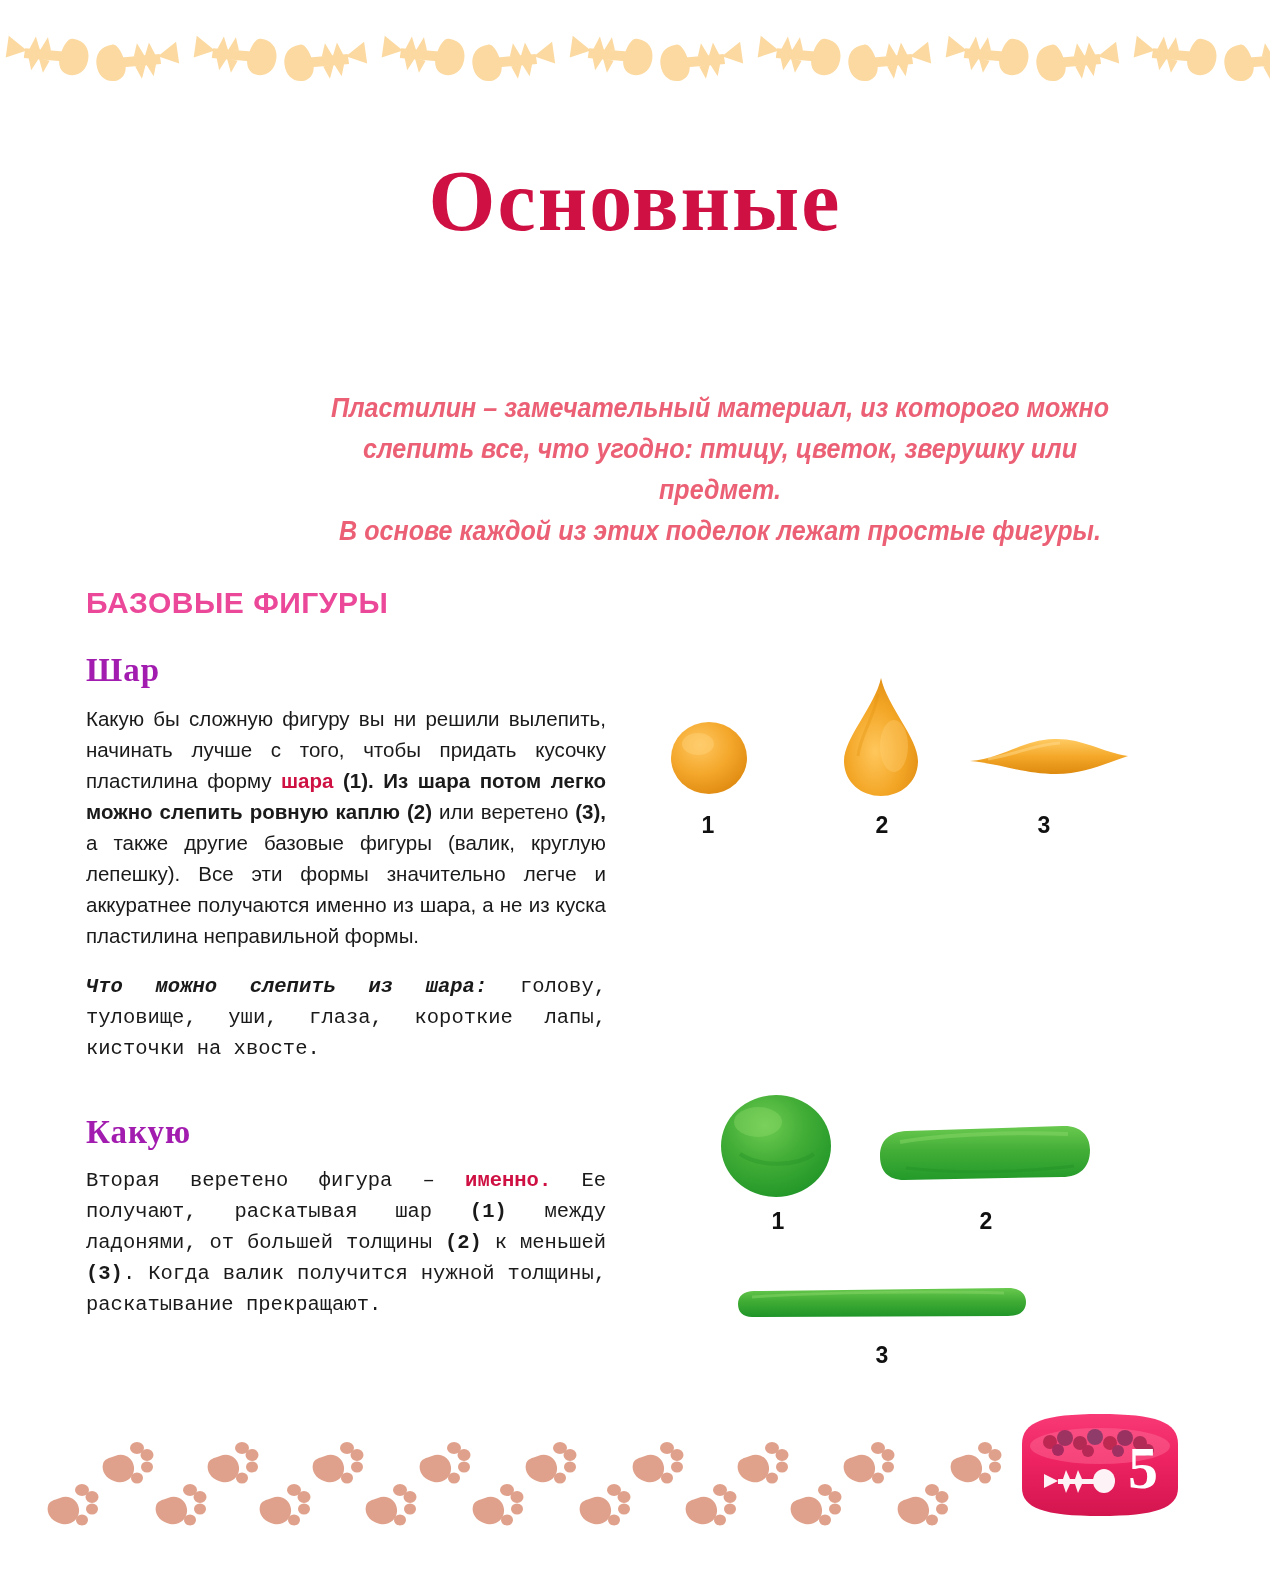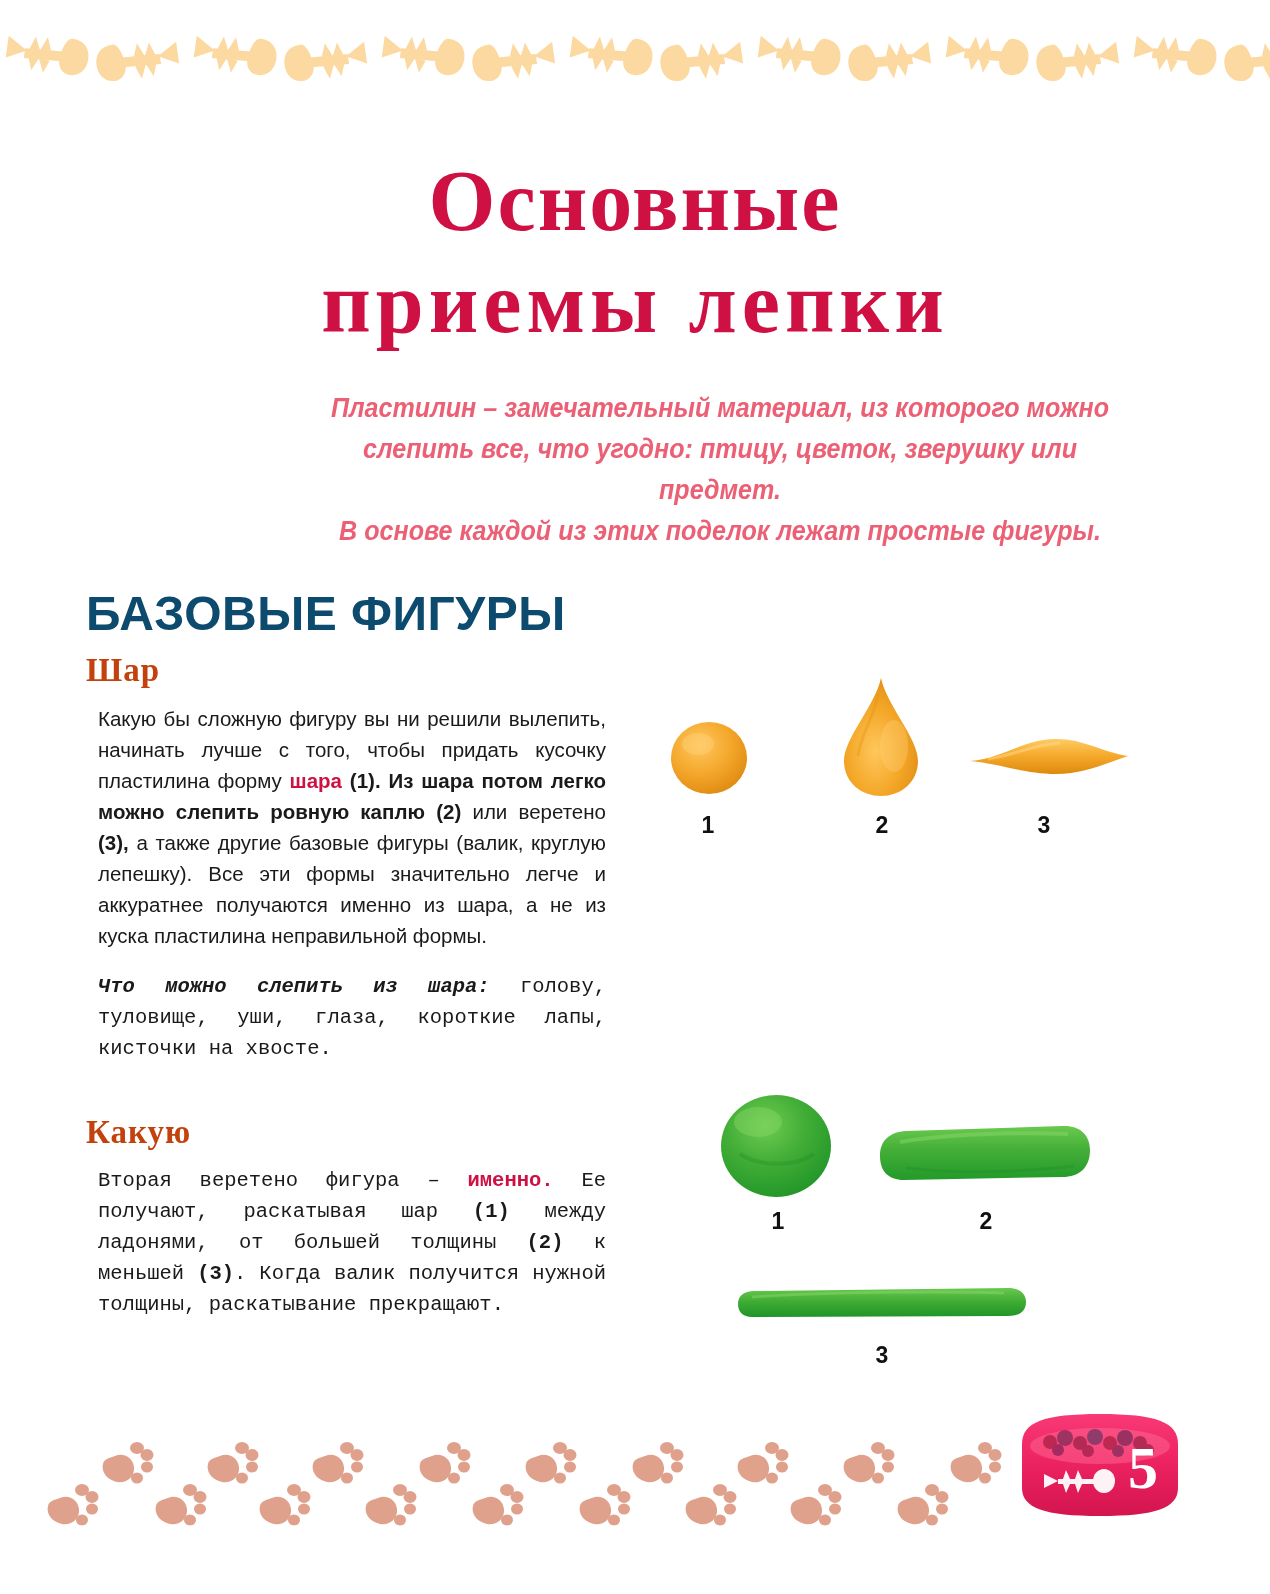--- a/index.html
+++ b/index.html
@@ -49,36 +49,36 @@
     font-size:27px;
     line-height:41px;
     color:#EC6075;
     transform:scaleX(.93);
     transform-origin:center top;
   }
 
   
   .section-head{
     position:absolute;left:86px;top:586px;
-    font-size:48px;font-weight:bold;color:#0c4a6e;
+    font-size:30px;font-weight:bold;color:#ec4899;
     letter-spacing:.5px;
   }
 
   
   .col-left{position:absolute;left:86px;width:520px;}
   .sub-head{
     font-family:"Liberation Serif", serif;
     font-weight:bold;
     font-size:33px;
-    color:#c2410c;
+    color:#a21caf;
     letter-spacing:1px;
     margin:0 0 14px 0;
   }
   p.body{
-    margin:0 0 20px 12px;
+    margin:0 0 20px 0;
     font-size:20.5px;
     line-height:31px;
     color:#1a1a1a;
     text-align:justify;
     text-justify:inter-word;
   }
   p.body:last-child{margin-bottom:0;font-family:Liberation Mono, monospace;}
   .hl{color:#CE1043;font-weight:bold;}
   .bd{font-weight:bold;}
   .lead{font-weight:bold;font-style:italic;}
@@ -263,21 +263,20 @@
           <path d="M45 10 L50 23 L39 24 Z"></path>
           <path d="M33 45 L39 32 L28 31 Z"></path>
           <path d="M45 46 L50 33 L39 32 Z"></path>
           <path d="M70 8 C82 8 88 16 88 26 C88 38 80 46 69 44 C60 42 58 32 60 24 C62 15 65 8 70 8 Z"></path>
         </g>
       </svg>
     </div>
 
   <div class="title">
     <div class="l1">Основные</div>
-    <div class="l2">приемы  лепки</div>
   </div>
 
   <div class="subtitle">
     <div>Пластилин – замечательный материал, из которого можно</div>
     <div>слепить все, что угодно: птицу, цветок, зверушку или предмет.</div>
     <div>В основе каждой из этих поделок лежат простые фигуры.</div>
   </div>
 
   <div class="section-head">БАЗОВЫЕ ФИГУРЫ</div>
 

